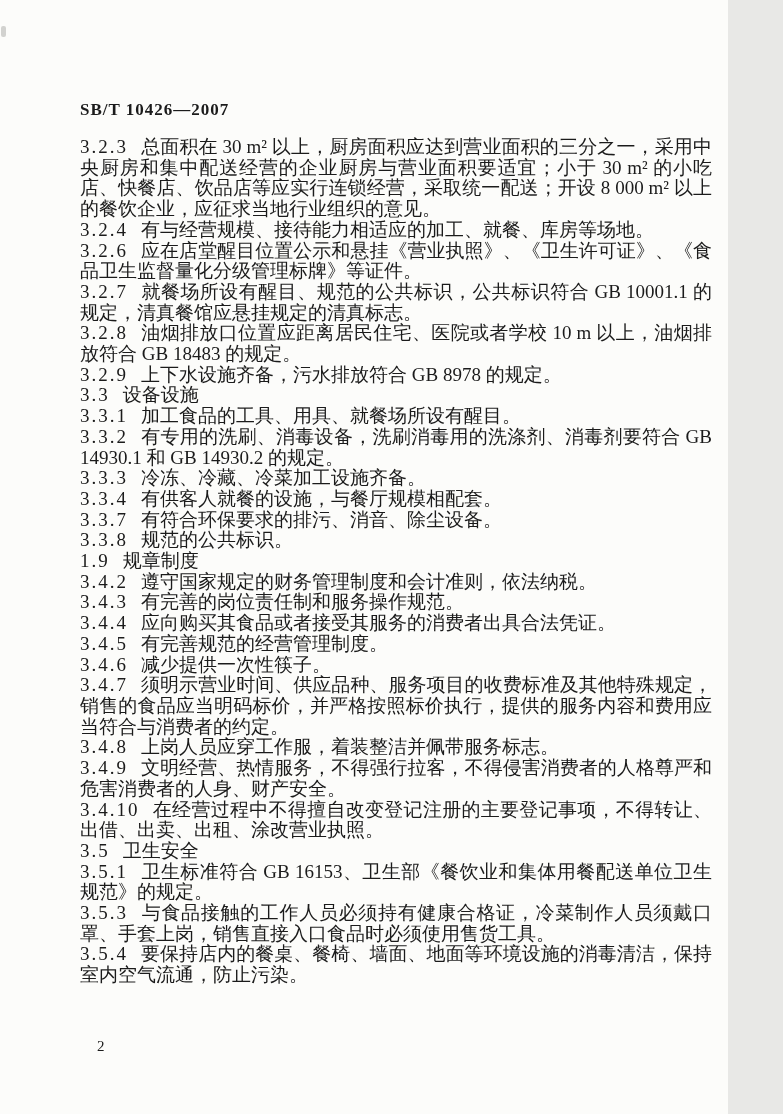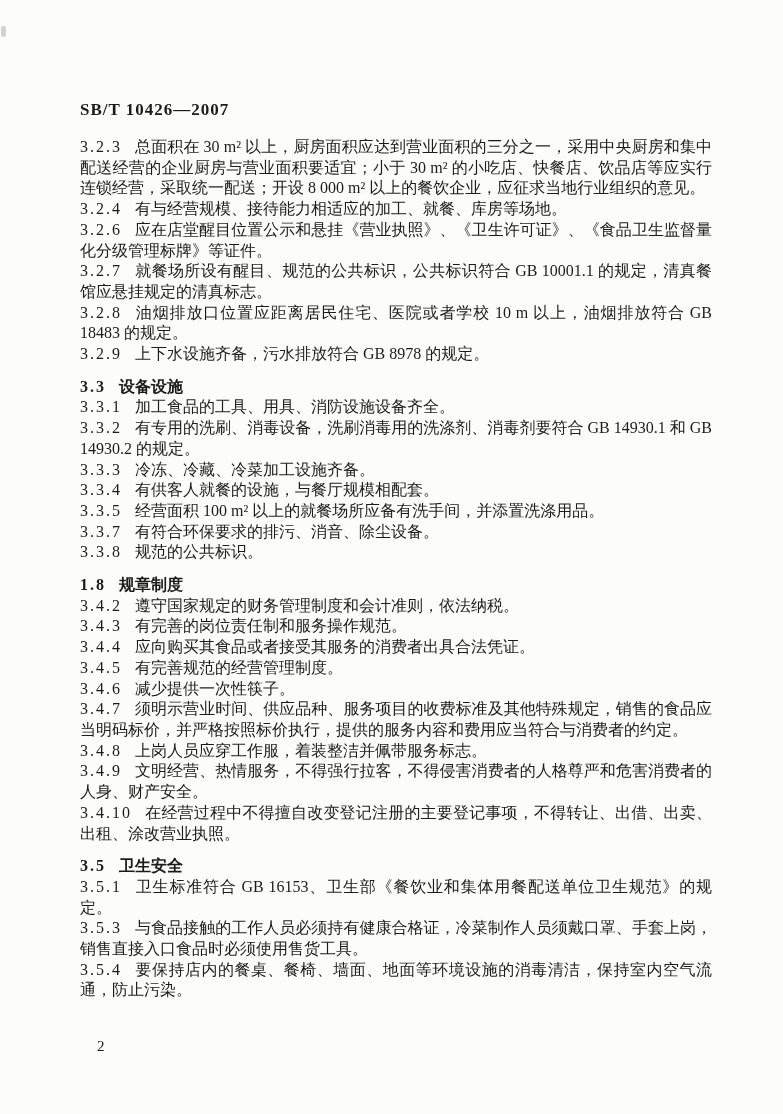--- a/index.html
+++ b/index.html
@@ -2,21 +2,21 @@
 <html><head>
 <meta charset="utf-8">
 <style>
   html, body {
     margin: 0;
     padding: 0;
     background: #e8e8e6;
   }
   .page {
     position: relative;
-    width: 783px;
+    width: 728px;
     height: 1114px;
     background: #fcfcfa;
     overflow: hidden;
     font-family: "Liberation Serif", "DejaVu Serif", serif;
     color: #1b1b1b;
   }
   .speck {
     position: absolute;
     left: 1px;
     top: 26px;
@@ -36,33 +36,32 @@
     white-space: nowrap;
   }
   .content {
     position: absolute;
     left: 80px;
     top: 137px;
     width: 632px;
   }
   .clause {
     margin: 0;
-    font-size: 16px;
+    font-size: 19px;
     line-height: 20.7px;
     text-align: justify;
     text-justify: inter-ideograph;
   }
   .clause .num {
     letter-spacing: 2px;
     margin-right: 13px;
     white-space: nowrap;
   }
   .clause.bold {
-    font-weight: 700;
-    margin-top: 12px;
+    font-weight: 400;
   }
   .pagenum {
     position: absolute;
     left: 97px;
     top: 1038px;
     font-size: 15px;
   }
 </style>
 </head>
 <body>
@@ -79,36 +78,35 @@
   <p class="clause"><span class="num">3.2.6</span><span class="txt">应在店堂醒目位置公示和悬挂《营业执照》、《卫生许可证》、《食品卫生监督量化分级管理标牌》等证件。</span></p>
 
   <p class="clause"><span class="num">3.2.7</span><span class="txt">就餐场所设有醒目、规范的公共标识，公共标识符合 GB 10001.1 的规定，清真餐馆应悬挂规定的清真标志。</span></p>
 
   <p class="clause"><span class="num">3.2.8</span><span class="txt">油烟排放口位置应距离居民住宅、医院或者学校 10 m 以上，油烟排放符合 GB 18483 的规定。</span></p>
 
   <p class="clause"><span class="num">3.2.9</span><span class="txt">上下水设施齐备，污水排放符合 GB 8978 的规定。</span></p>
 
   <p class="clause bold"><span class="num">3.3</span><span class="txt">设备设施</span></p>
 
-  <p class="clause"><span class="num">3.3.1</span><span class="txt">加工食品的工具、用具、消防设施设备齐全。</span></p>
+  <p class="clause"><span class="num">3.3.1</span><span class="txt">加工食品的工具、用具、就餐场所设有醒目。</span></p>
 
   <p class="clause"><span class="num">3.3.2</span><span class="txt">有专用的洗刷、消毒设备，洗刷消毒用的洗涤剂、消毒剂要符合 GB 14930.1 和 GB 14930.2 的规定。</span></p>
 
   <p class="clause"><span class="num">3.3.3</span><span class="txt">冷冻、冷藏、冷菜加工设施齐备。</span></p>
 
   <p class="clause"><span class="num">3.3.4</span><span class="txt">有供客人就餐的设施，与餐厅规模相配套。</span></p>
 
-  <p class="clause"><span class="num">3.3.5</span><span class="txt">经营面积 100 m² 以上的就餐场所应备有洗手间，并添置洗涤用品。</span></p>
 
 
   <p class="clause"><span class="num">3.3.7</span><span class="txt">有符合环保要求的排污、消音、除尘设备。</span></p>
 
   <p class="clause"><span class="num">3.3.8</span><span class="txt">规范的公共标识。</span></p>
 
-  <p class="clause bold"><span class="num">1.8</span><span class="txt">规章制度</span></p>
+  <p class="clause bold"><span class="num">1.9</span><span class="txt">规章制度</span></p>
 
 
   <p class="clause"><span class="num">3.4.2</span><span class="txt">遵守国家规定的财务管理制度和会计准则，依法纳税。</span></p>
 
   <p class="clause"><span class="num">3.4.3</span><span class="txt">有完善的岗位责任制和服务操作规范。</span></p>
 
   <p class="clause"><span class="num">3.4.4</span><span class="txt">应向购买其食品或者接受其服务的消费者出具合法凭证。</span></p>
 
   <p class="clause"><span class="num">3.4.5</span><span class="txt">有完善规范的经营管理制度。</span></p>
 

